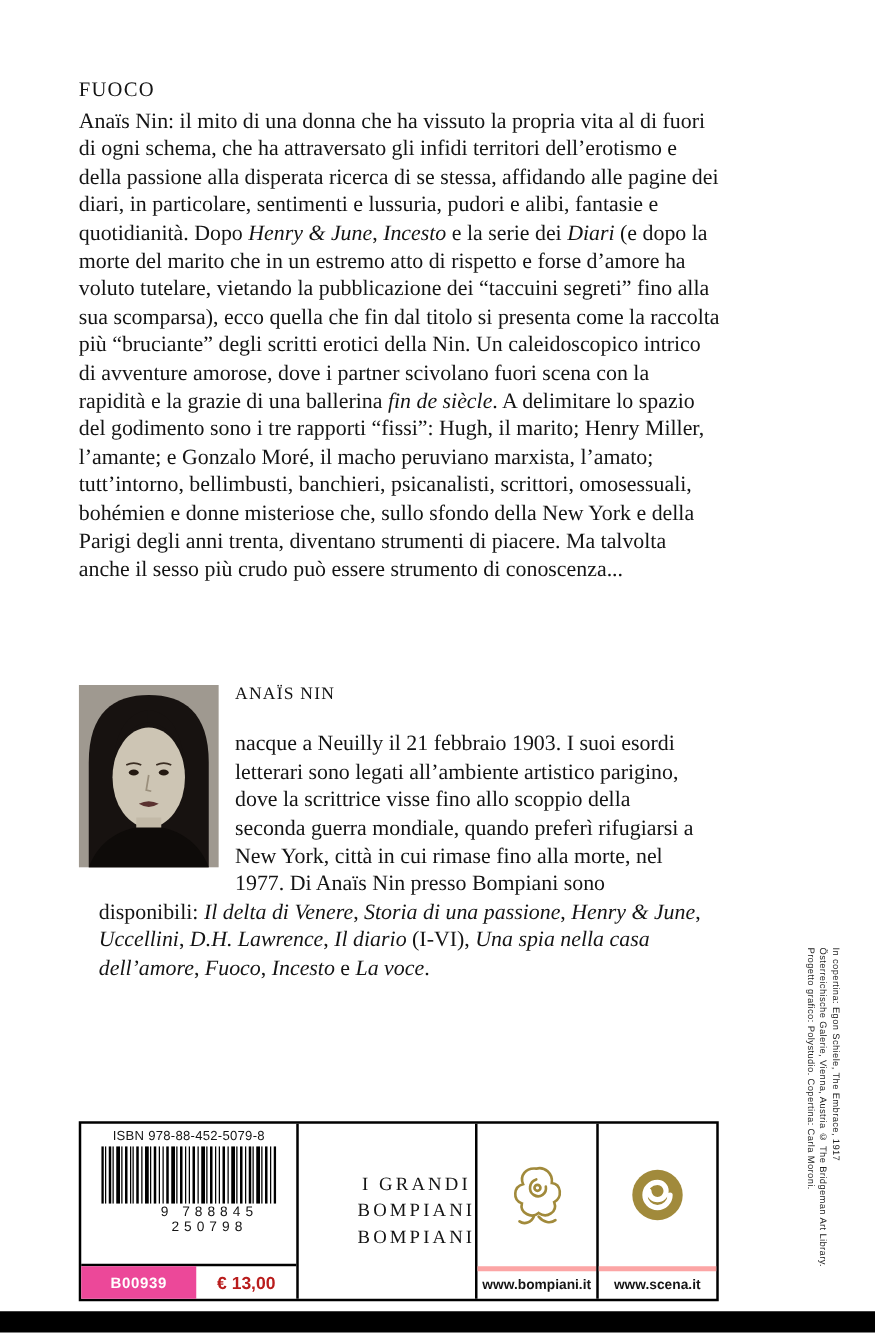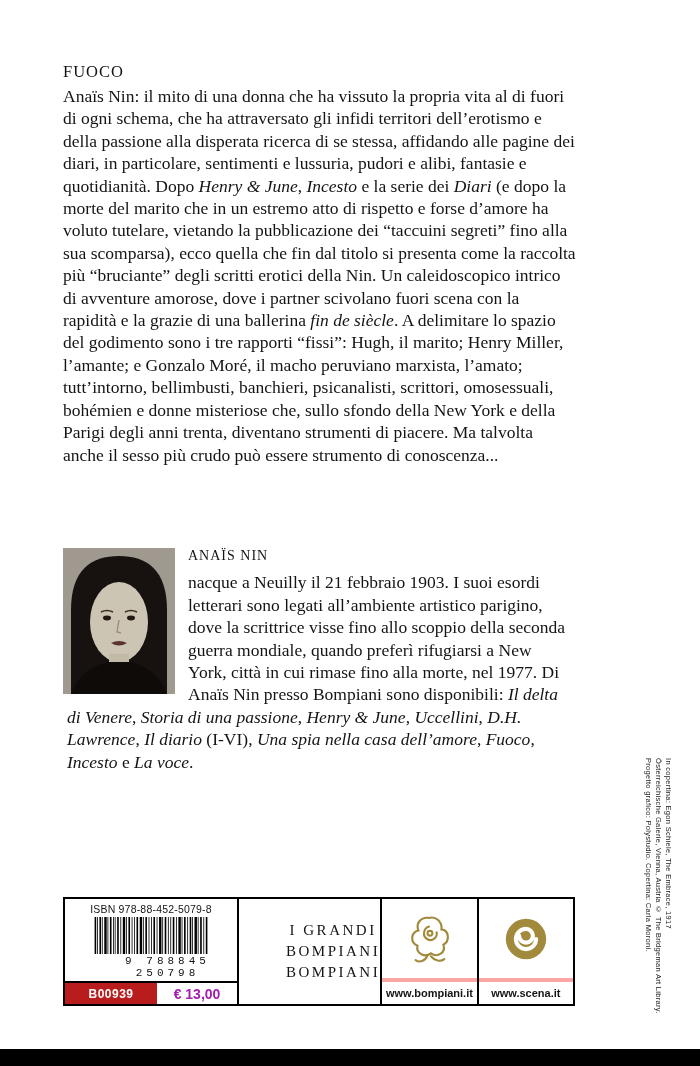--- a/index.html
+++ b/index.html
@@ -24,62 +24,62 @@
   .blurb p{margin:0;font-size:17.5px;line-height:22.4px;text-align:left;}
 
   
   .author{position:absolute;left:63px;top:545px;width:514px;font-size:17.5px;line-height:22.4px;}
   .photo{float:left;width:112px;height:146px;margin:3px 13px 4px 0;display:block;}
   .photo svg{display:block;}
   .author h2{
     margin:0 0 1px 0;
     font-size:14px;font-weight:normal;letter-spacing:1px;
   }
-  .author p{margin:4px;}
+  .author p{margin:16px;}
 
   
   .credits{
     position:absolute;right:27px;bottom:52px;
     writing-mode:vertical-rl;
     font-family:"Liberation Sans",sans-serif;
     font-size:7.5px;line-height:10px;letter-spacing:.3px;color:#222;
   }
   .credits span{display:block;}
 
   
   .footer-box{
-    position:absolute;left:63px;top:897px;width:512px;height:109px;
+    position:absolute;left:63px;top:897px;width:512px;height:144px;
     border:2px solid #000;box-sizing:border-box;
     display:flex;background:#fff;
   }
   .cell{box-sizing:border-box;height:100%;}
   .cell+.cell{border-left:2px solid #000;}
 
   .cell-barcode{flex:0 0 172px;display:flex;flex-direction:column;}
   .isbn{
     font-family:"Liberation Sans",sans-serif;
     font-size:10.5px;text-align:center;padding:4px 0 2px 0;letter-spacing:.2px;
   }
   .barcode{display:block;margin:0 auto;}
   .digits{
-    font-family:Liberation Mono, monospace;
+    font-family:Liberation Sans, sans-serif;
     font-size:11px;text-align:center;letter-spacing:4px;padding:1px 0 2px 0;margin-left:33px;
   }
   .code-row{
     margin-top:auto;border-top:2px solid #000;height:26px;display:flex;
     font-family:"Liberation Sans",sans-serif;font-weight:bold;
   }
   .code{
-    flex:0 0 92px;background:#b91c1c;color:#fff;
+    flex:0 0 92px;background:#ec4899;color:#fff;
     display:flex;align-items:center;justify-content:center;
     font-size:12px;letter-spacing:.5px;
   }
   .price{
     flex:1;display:flex;align-items:center;justify-content:center;
-    font-size:14px;color:#a21caf;
+    font-size:14px;color:#b91c1c;
   }
 
   .cell-series{
     flex:0 0 118px;display:flex;flex-direction:column;
     align-items:center;justify-content:center;
     font-size:15px;letter-spacing:2.5px;line-height:21px;text-align:center;padding-left:47px;
   }
 
   .cell-logo{flex:1;display:flex;flex-direction:column;}
   .logo{flex:1;display:flex;align-items:center;justify-content:center;}

